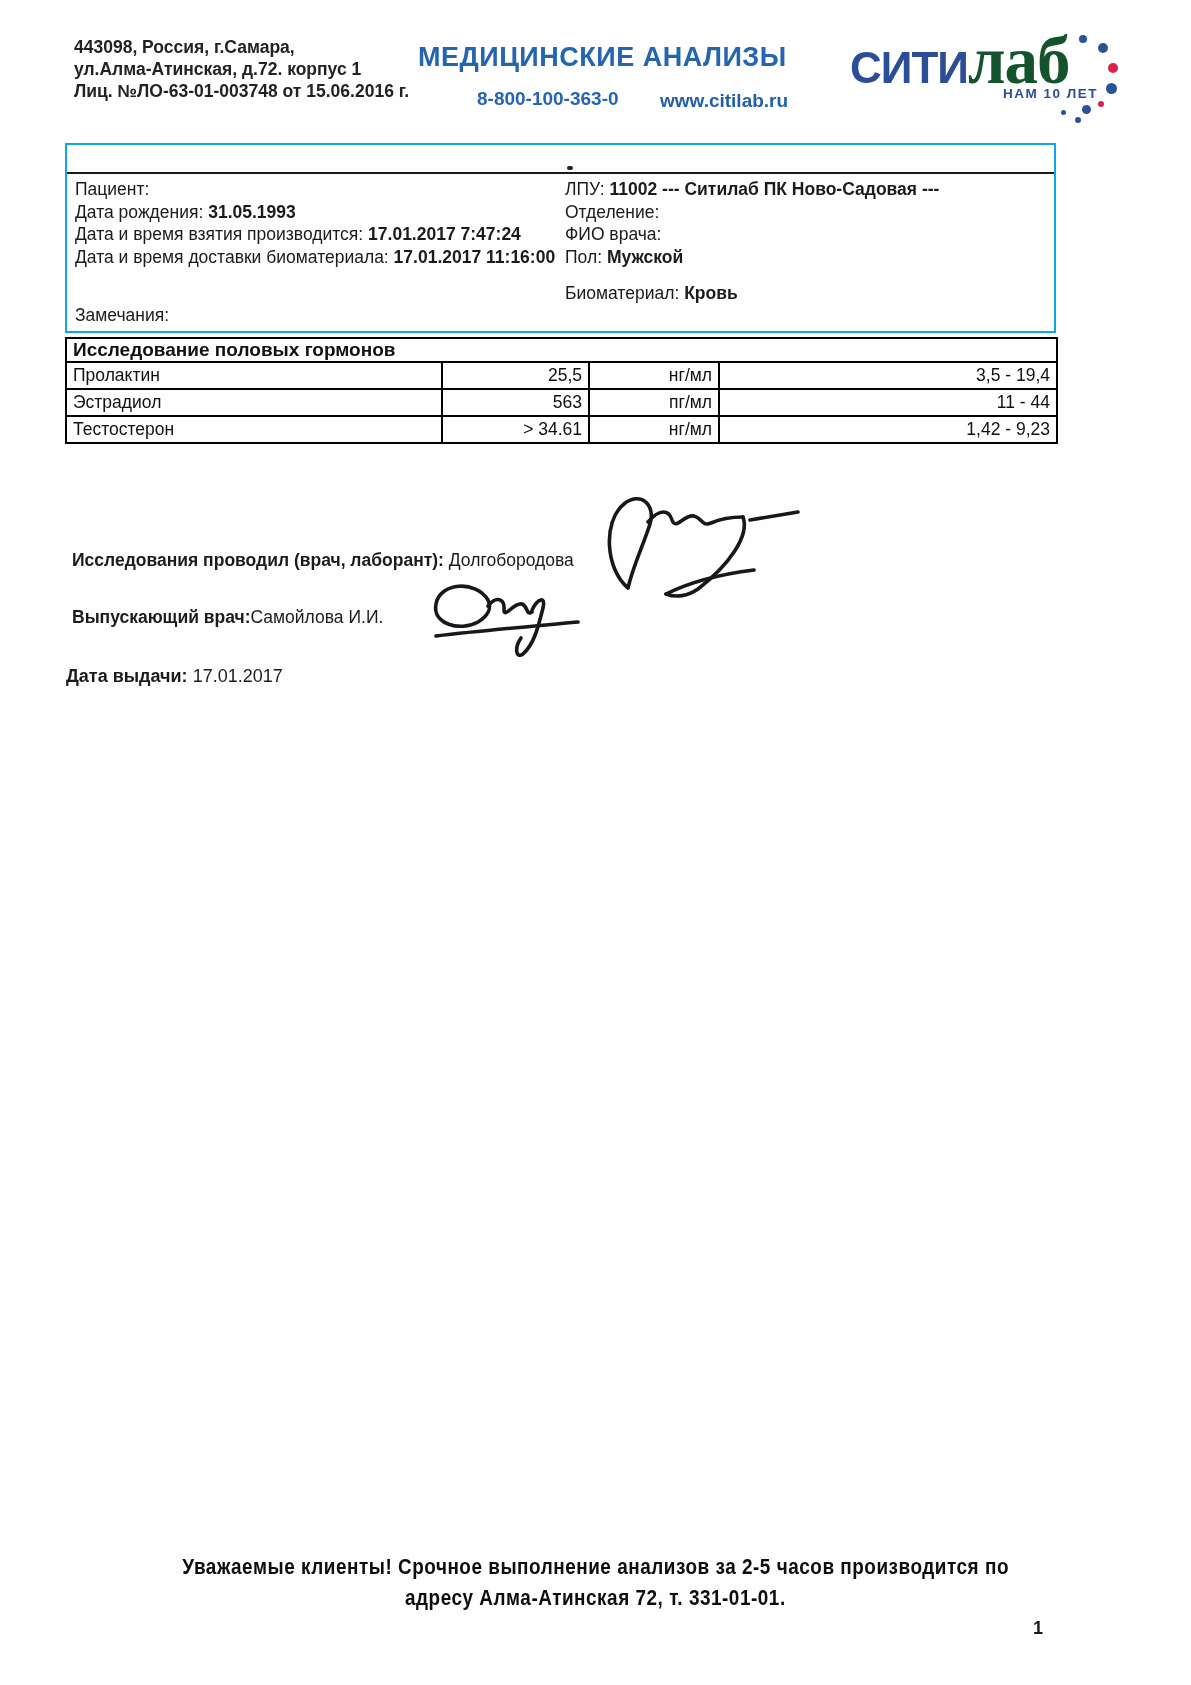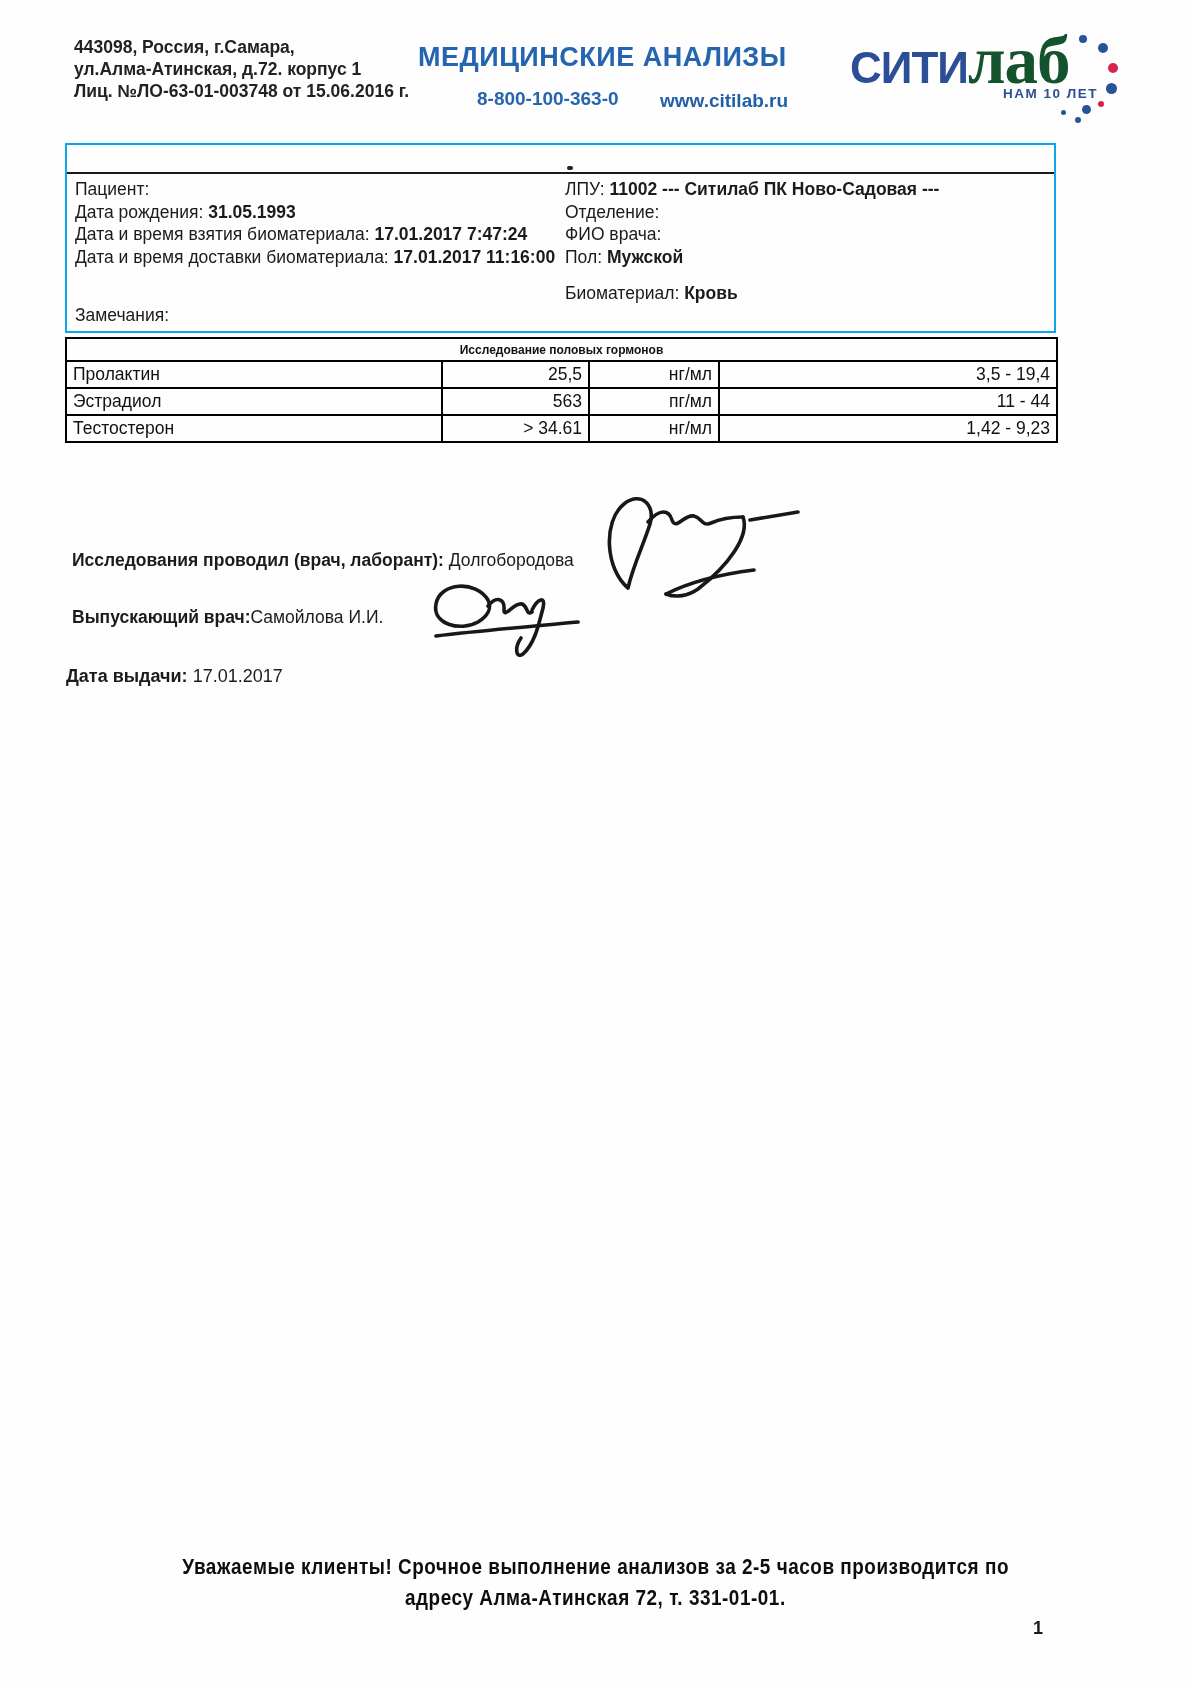--- a/index.html
+++ b/index.html
@@ -60,21 +60,21 @@
   .rtable{
     position:absolute;left:65px;top:337px;width:991px;
     border-collapse:collapse;table-layout:fixed;
     font-size:17.5px;color:#111;
   }
   .rtable td,.rtable th{
     border:2px solid #000;padding:0 6px;height:25px;
     overflow:hidden;white-space:nowrap;
   }
   .rtable .t-title td{
-    font-size:12px;font-weight:bold;text-align:center;height:21px;
+    font-size:19px;font-weight:bold;text-align:left;height:21px;
   }
   .rtable .t-head th{font-size:18px;font-weight:bold;text-align:center;height:27px;}
   .rtable .c-name{text-align:left;}
   .rtable .c-mid{text-align:right;}
   
   .sigline{position:absolute;font-size:17.5px;white-space:nowrap;}
   .sig-svg{position:absolute;}
   .dateline{position:absolute;left:66px;top:666px;font-size:18px;white-space:nowrap;}
   
   .footer{
@@ -114,21 +114,21 @@
   <span class="dot blue" style="left:1075px;top:117px;width:6px;height:6px;"></span>
   <span class="dot blue" style="left:1061px;top:110px;width:5px;height:5px;"></span>
 
   <div class="pbox">
     <div class="pbox-divider"></div>
     <div class="pbox-speck"></div>
 
     <div class="pcol pcol-left">
       <div><span>Пациент:</span> <span class="b"></span></div>
       <div><span>Дата рождения:</span> <span class="b">31.05.1993</span></div>
-      <div><span>Дата и время взятия биоматериала:</span> <span class="b">17.01.2017 7:47:24</span></div>
+      <div><span>Дата и время взятия производится:</span> <span class="b">17.01.2017 7:47:24</span></div>
       <div><span>Дата и время доставки биоматериала:</span> <span class="b">17.01.2017 11:16:00</span></div>
     </div>
 
     <div class="pcol pcol-right">
       <div><span>ЛПУ:</span> <span class="b">11002 --- Ситилаб ПК Ново-Садовая ---</span></div>
       <div><span>Отделение:</span> <span class="b"></span></div>
       <div><span>ФИО врача:</span> <span class="b"></span></div>
       <div><span>Пол:</span> <span class="b">Мужской</span></div>
     </div>
 

